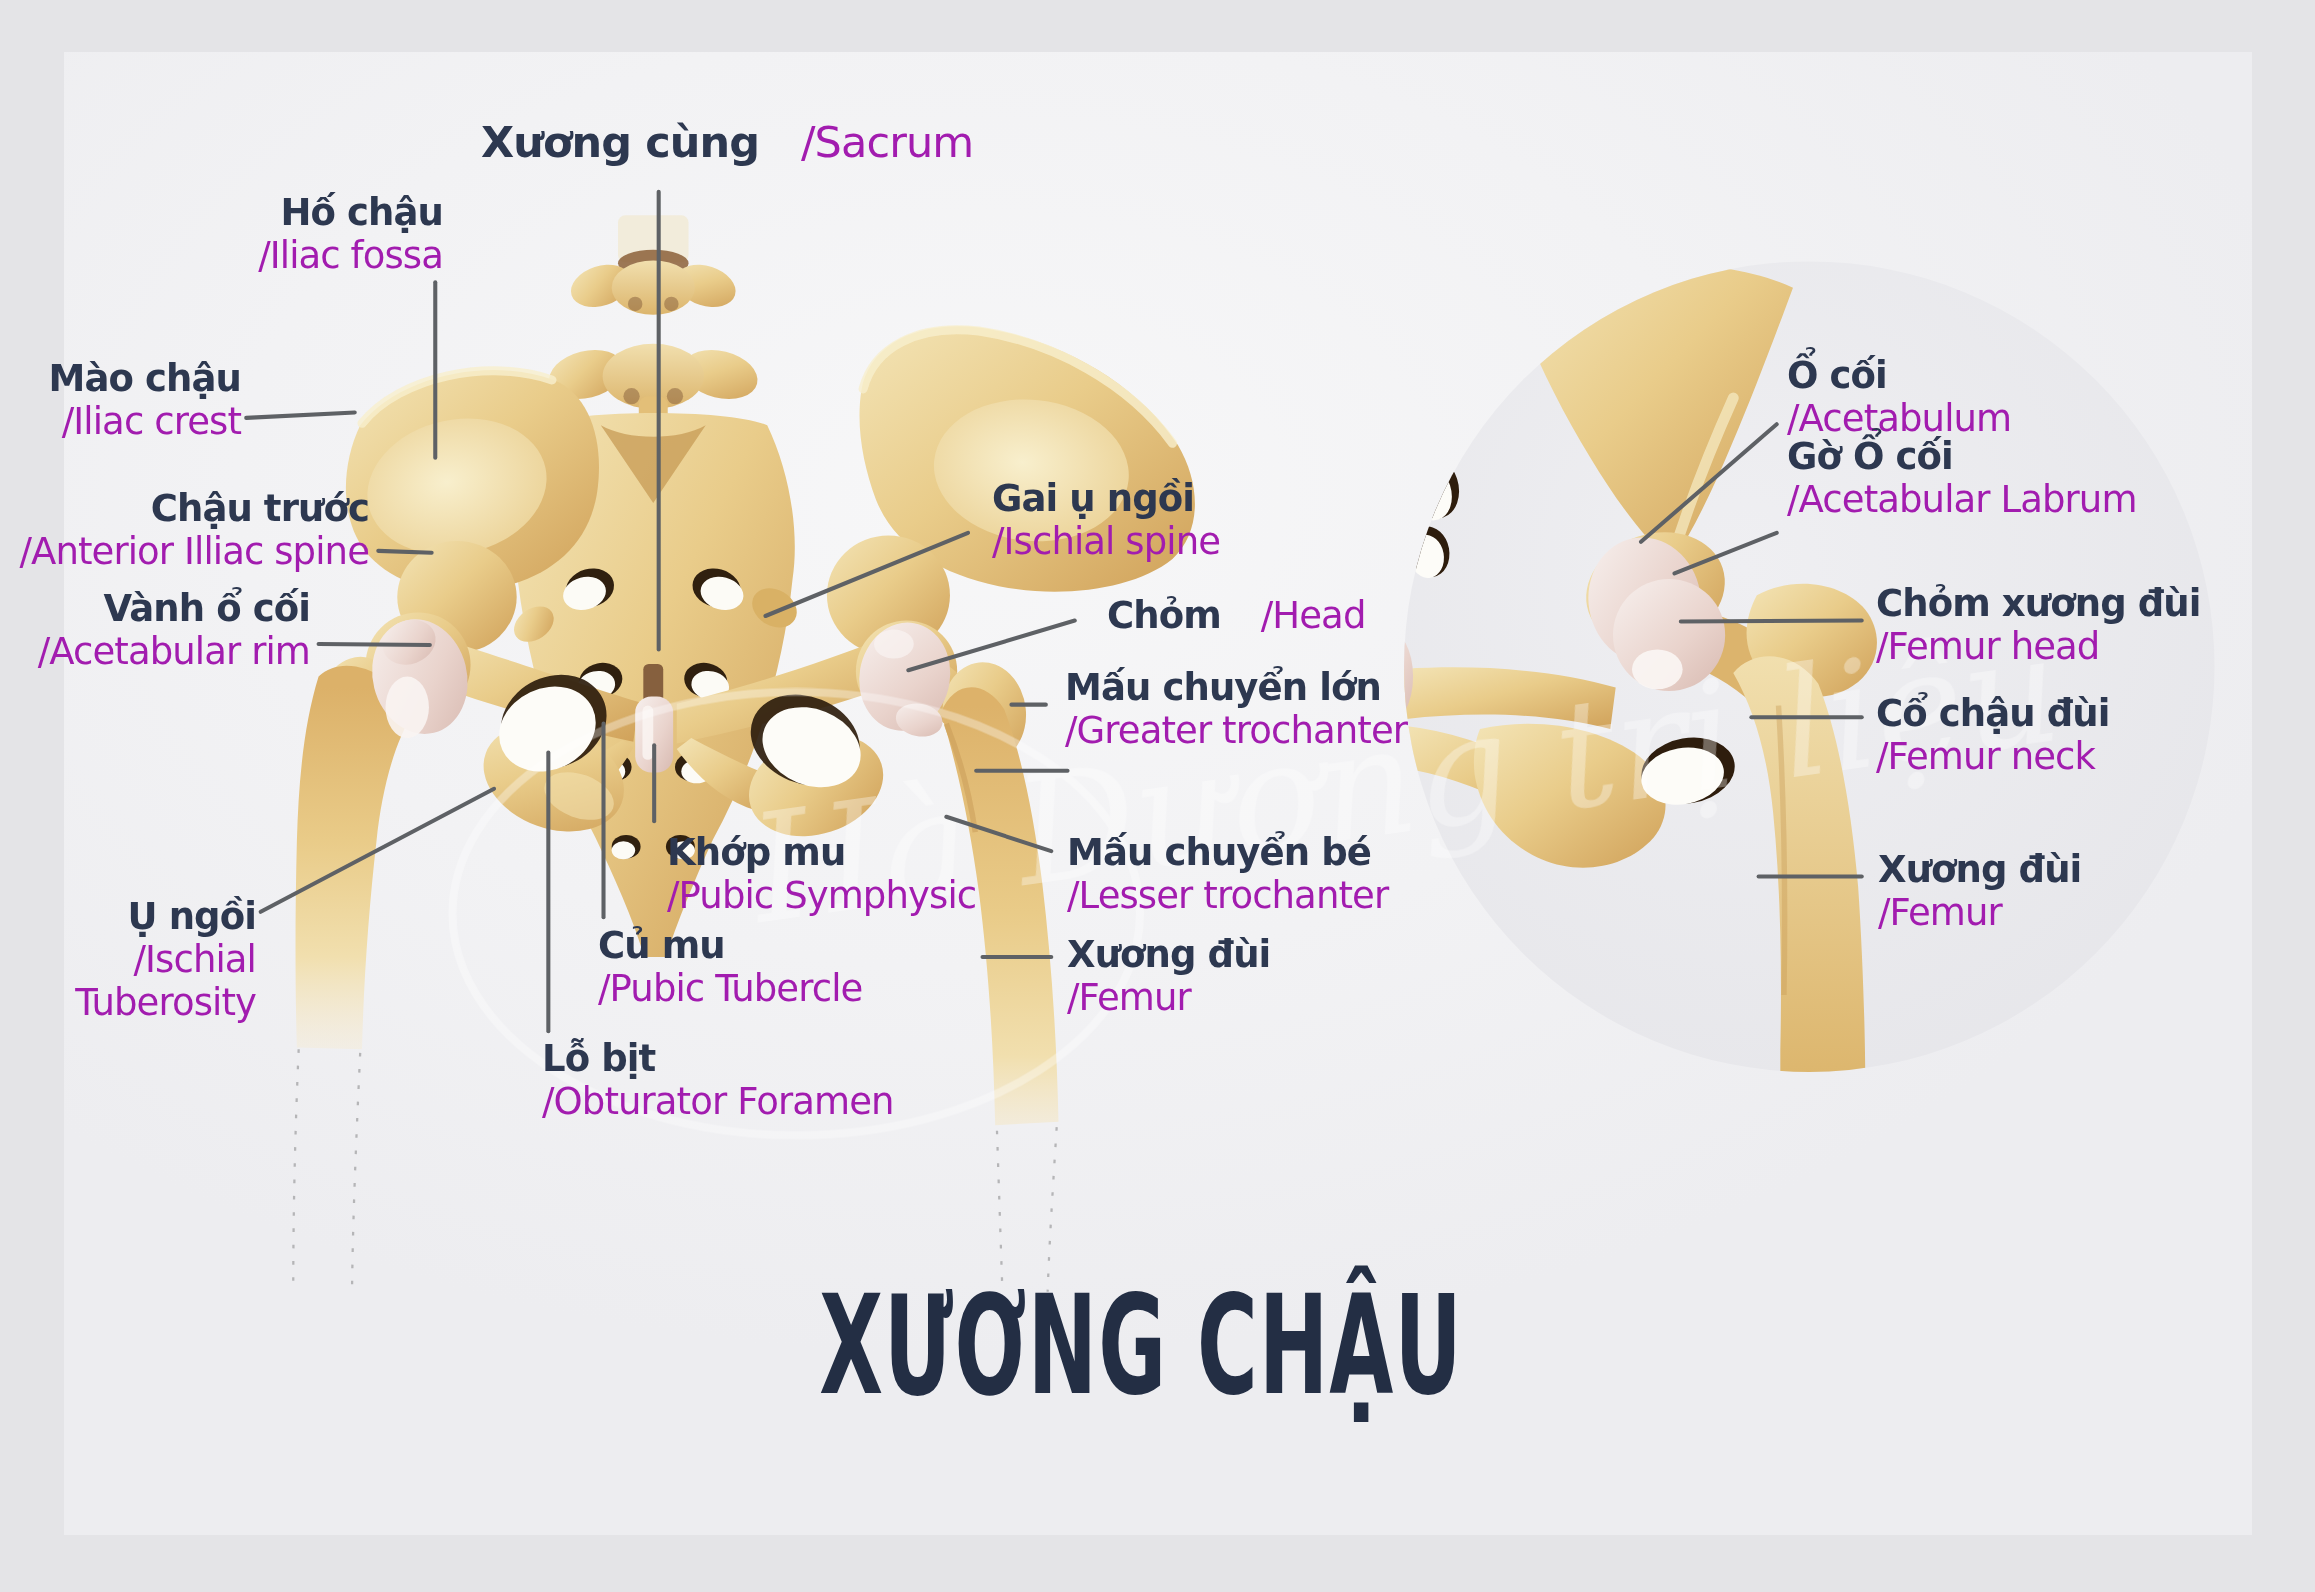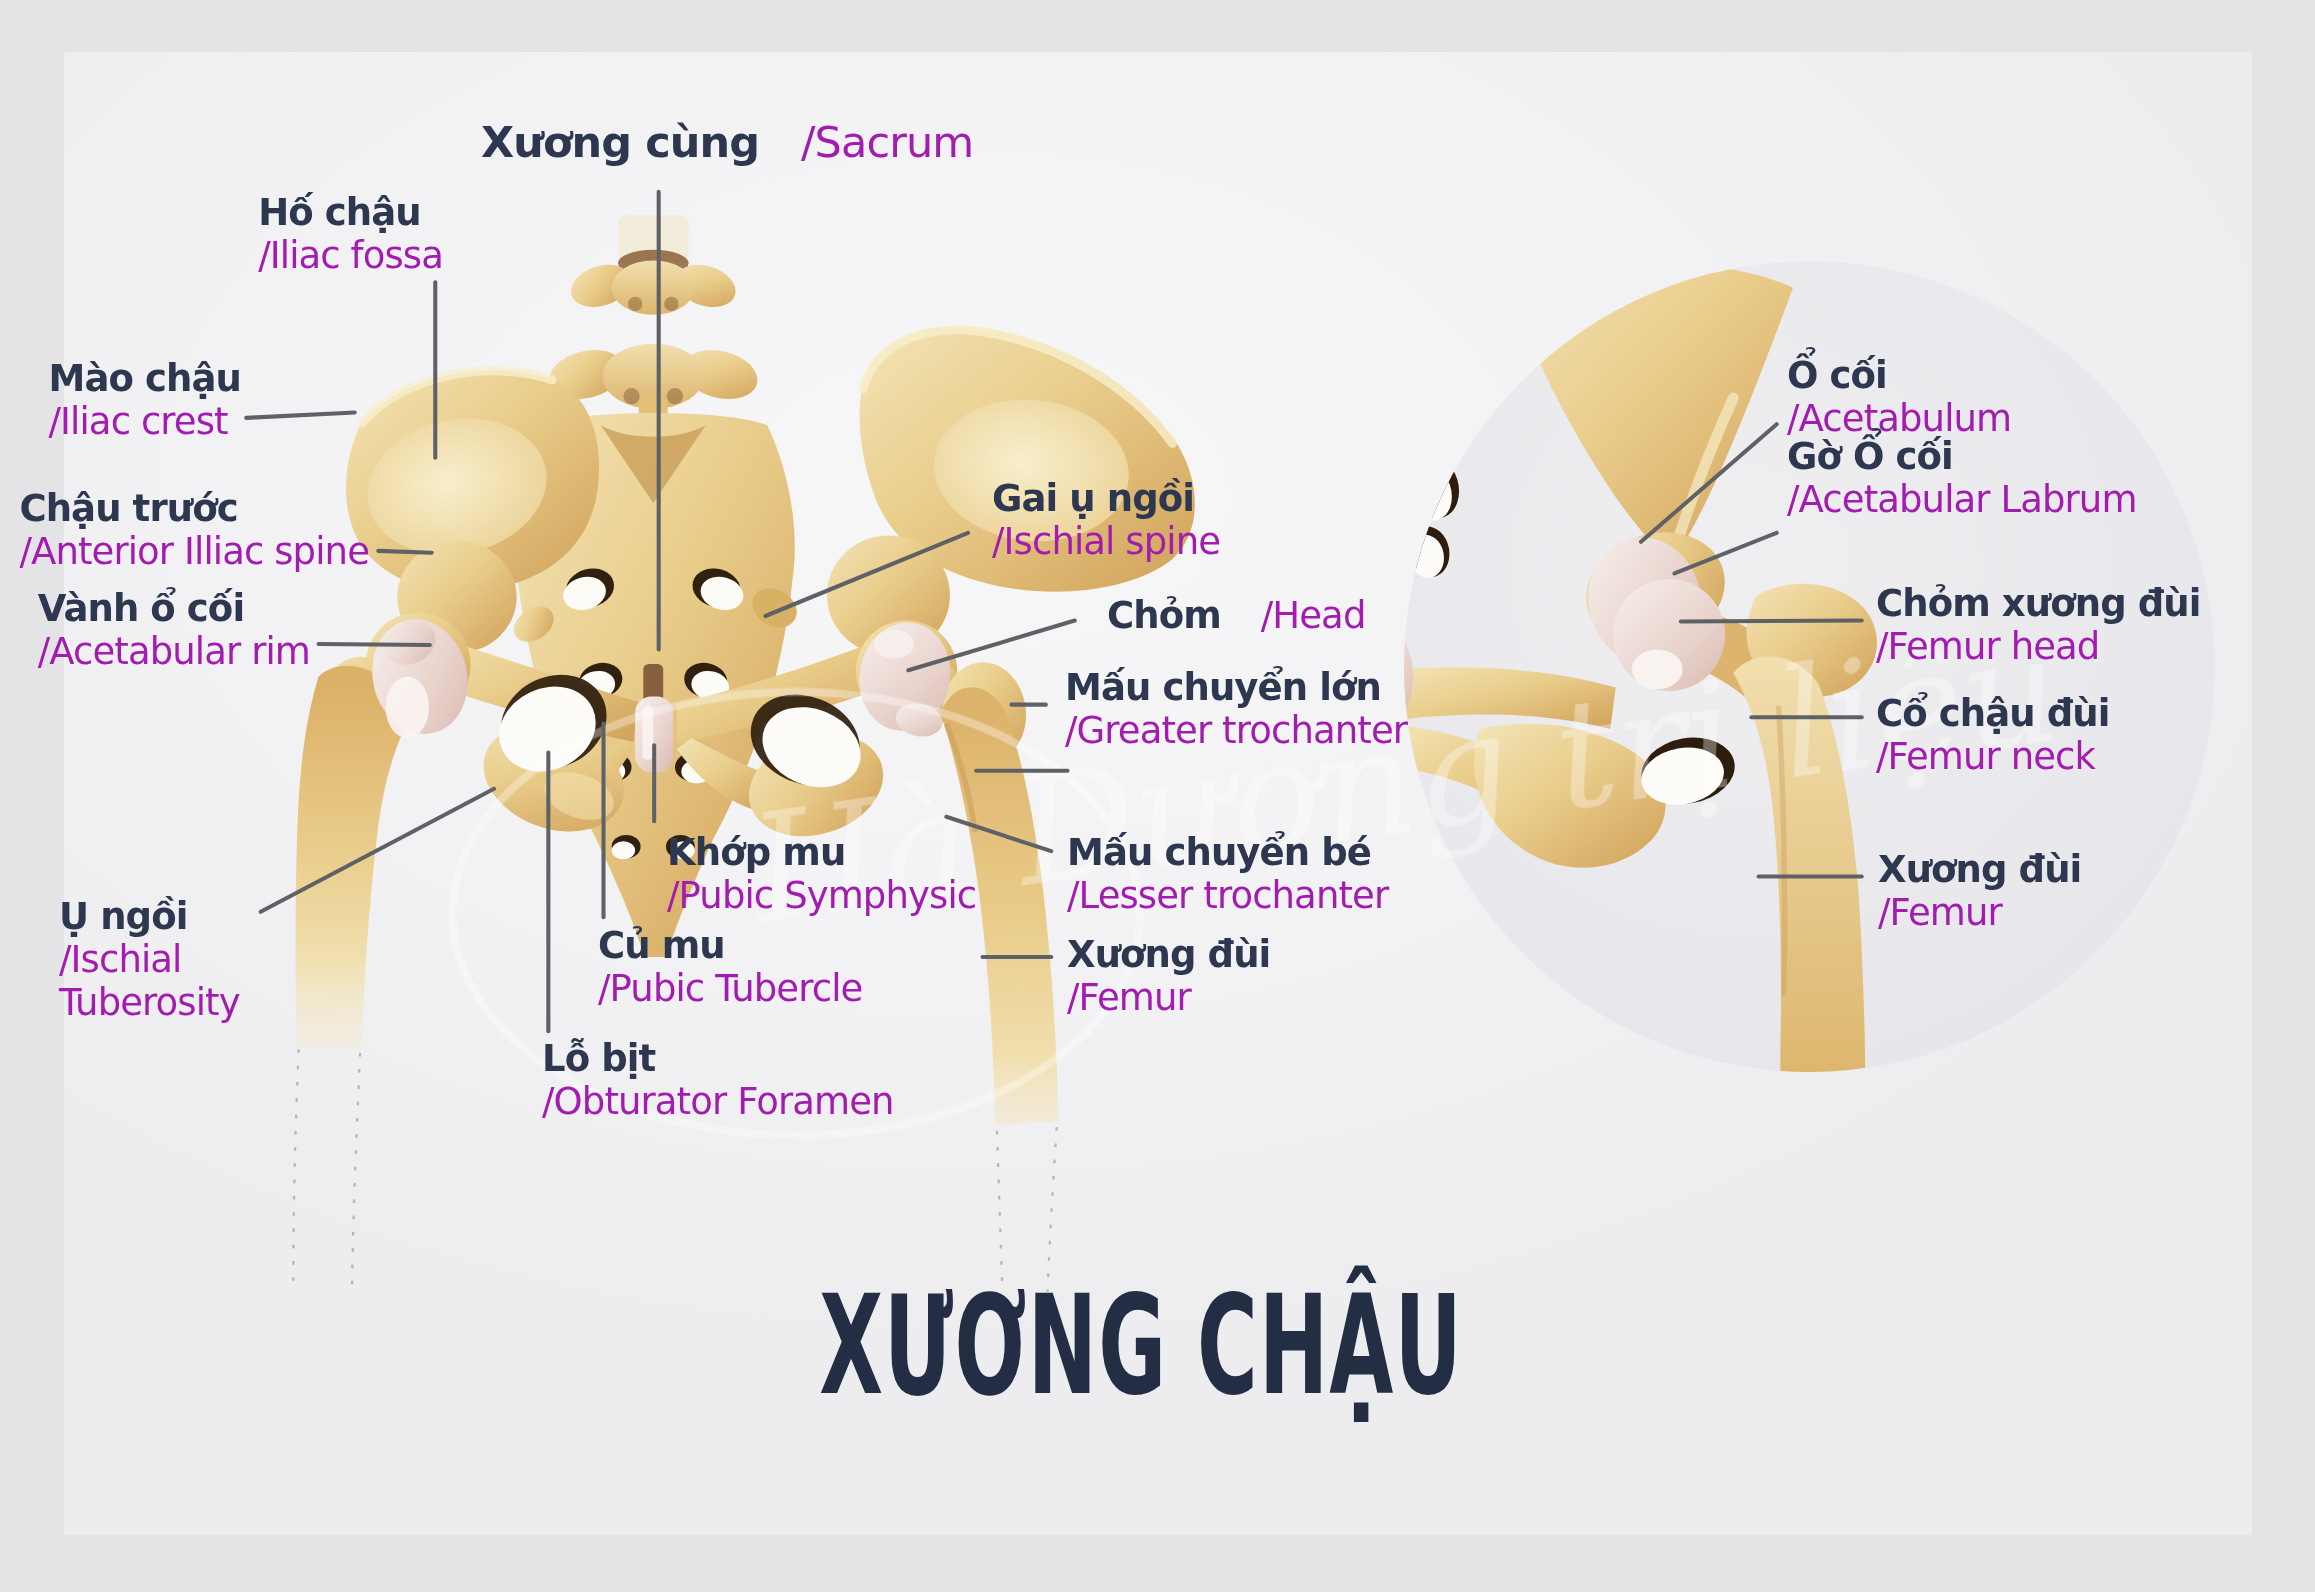--- a/index.html
+++ b/index.html
@@ -4,21 +4,21 @@
 <style>
   html,body{margin:0;padding:0;background:#e4e4e7;}
   .stage{position:relative;width:2316px;height:1592px;background:#e4e4e7;overflow:hidden;
          font-family:"DejaVu Sans","Liberation Sans",sans-serif;}
   .panel{position:absolute;left:64px;top:52px;width:2188px;height:1483px;
          background:radial-gradient(ellipse 1357px 859px at 42% 30%, #f7f7f8 0%, #f2f2f4 55%, #ededf0 100%);}
   svg.art{position:absolute;left:0;top:0;width:2316px;height:1592px;}
   .lbl{position:absolute;font-size:37px;line-height:1.16;letter-spacing:-0.9px;color:#2d3850;white-space:nowrap;}
   .lbl .vi{display:block;font-weight:600;}
   .lbl .en{display:block;font-weight:400;color:#a21caf;}
-  .lbl.r{}
+  .lbl.r{text-align:right;}
   .lbl.inline{white-space:nowrap;}
   .lbl.inline .vi,.lbl.inline .en{display:inline;margin-left:20px;}
   .lbl.inline .vi{margin-right:9px;}
   .lbl.big{font-size:43px;}
   .lbl.wrap{white-space:normal;width:197px;}
   .title{position:absolute;left:1141px;top:1274px;transform:translateX(-50%) scaleX(.6);
          transform-origin:center top;font-size:138px;line-height:1.05;font-weight:800;
          color:#232e44;letter-spacing:1.8px;white-space:nowrap;}
 </style>
 </head>

